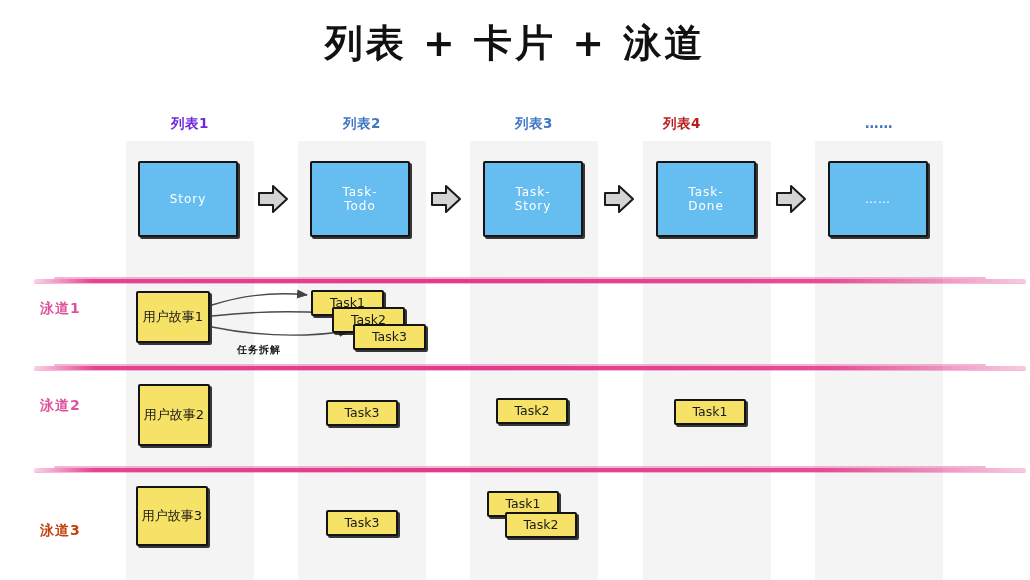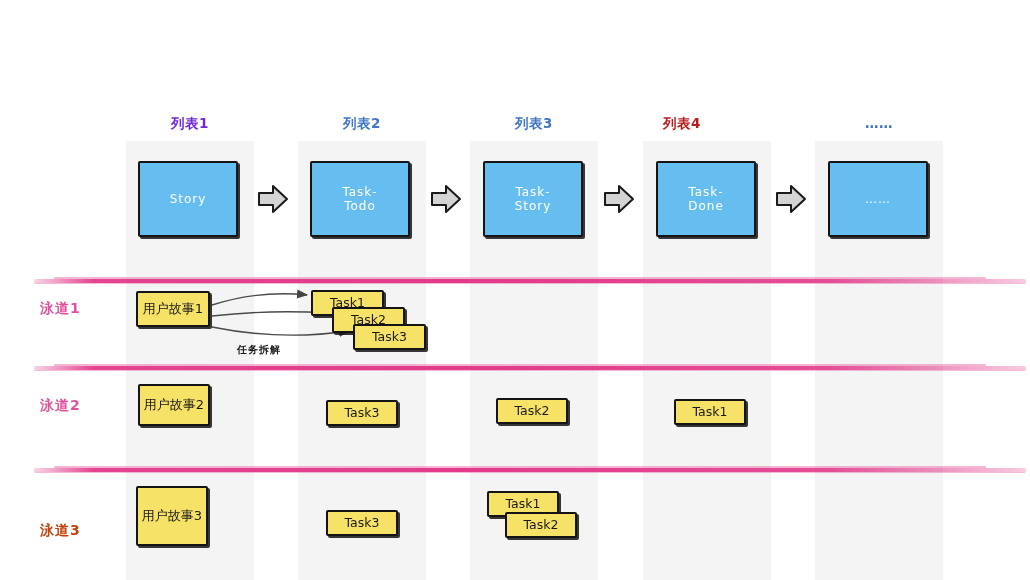--- a/index.html
+++ b/index.html
@@ -101,20 +101,21 @@
     position:absolute;
     font-size:10px;font-weight:700;color:#1a1a1a;
     letter-spacing:1px;
   }
 </style>
 </head>
 <body>
 
 <div id="board">
 
+  <div class="title">列表 + 卡片 + 泳道</div>
 
   <div id="bands">
       <div class="col-band" style="left: 126px; width: 128px; background: rgb(244, 244, 244);"></div>
       <div class="col-band" style="left: 298px; width: 128px; background: rgb(244, 244, 244);"></div>
       <div class="col-band" style="left: 470px; width: 128px; background: rgb(244, 244, 244);"></div>
       <div class="col-band" style="left: 643px; width: 128px; background: rgb(244, 244, 244);"></div>
       <div class="col-band" style="left: 815px; width: 128px; background: rgb(244, 244, 244);"></div>
     </div>
   <div id="headers">
       <div class="col-head" style="left: 126px; width: 128px; color: #6d28d9;">列表1</div>
@@ -161,27 +162,27 @@
       <svg class="flow-arrow" viewBox="0 0 34 34" style="left: 774px; top: 182px;">
         <path d="M3,11 L17,11 L17,4 L31,17 L17,30 L17,23 L3,23 Z" fill="#d4d4d4" stroke="#1a1a1a" stroke-width="2" stroke-linejoin="round"></path>
       </svg>
     </div>
 
   <div id="lanes">
       <div class="lane-rule" style="top: 279px;"></div>
       <div class="lane-rule" style="top: 366px;"></div>
       <div class="lane-rule" style="top: 468px;"></div>
       <div class="lane-label" style="top: 300px; color: rgb(224, 81, 156);">泳道1</div>
-      <div class="card yellow" style="left: 136px; top: 291px; width: 74px; height: 36px; background: rgb(246, 226, 102); color: rgb(26, 26, 26); z-index: 10;">用户故事1</div>
+      <div class="card yellow" style="left: 136px; top: 291px; width: 74px; height: 52px; background: rgb(246, 226, 102); color: rgb(26, 26, 26); z-index: 10;">用户故事1</div>
       <div class="card yellow small" style="left: 311px; top: 290px; width: 73px; height: 26px; background: rgb(246, 226, 102); color: rgb(26, 26, 26); z-index: 11;">Task1</div>
       <div class="card yellow small" style="left: 332px; top: 307px; width: 73px; height: 26px; background: rgb(246, 226, 102); color: rgb(26, 26, 26); z-index: 12;">Task2</div>
       <div class="card yellow small" style="left: 353px; top: 324px; width: 73px; height: 26px; background: rgb(246, 226, 102); color: rgb(26, 26, 26); z-index: 13;">Task3</div>
       <div class="split-label" style="left: 237px; top: 343px;">任务拆解</div>
       <div class="lane-label" style="top: 397px; color: rgb(224, 81, 156);">泳道2</div>
-      <div class="card yellow" style="left: 138px; top: 384px; width: 72px; height: 42px; background: rgb(246, 226, 102); color: rgb(26, 26, 26); z-index: 10;">用户故事2</div>
+      <div class="card yellow" style="left: 138px; top: 384px; width: 72px; height: 62px; background: rgb(246, 226, 102); color: rgb(26, 26, 26); z-index: 10;">用户故事2</div>
       <div class="card yellow small" style="left: 326px; top: 400px; width: 72px; height: 26px; background: rgb(246, 226, 102); color: rgb(26, 26, 26); z-index: 11;">Task3</div>
       <div class="card yellow small" style="left: 496px; top: 398px; width: 72px; height: 26px; background: rgb(246, 226, 102); color: rgb(26, 26, 26); z-index: 12;">Task2</div>
       <div class="card yellow small" style="left: 674px; top: 399px; width: 72px; height: 26px; background: rgb(246, 226, 102); color: rgb(26, 26, 26); z-index: 13;">Task1</div>
       <div class="lane-label" style="top: 498px; color: #c2410c; margin-top: 24px;">泳道3</div>
       <div class="card yellow" style="left: 136px; top: 486px; width: 72px; height: 60px; background: rgb(246, 226, 102); color: rgb(26, 26, 26); z-index: 10; text-align: center;">用户故事3</div>
       <div class="card yellow small" style="left: 326px; top: 510px; width: 72px; height: 26px; background: rgb(246, 226, 102); color: rgb(26, 26, 26); z-index: 11;">Task3</div>
       <div class="card yellow small" style="left: 487px; top: 491px; width: 72px; height: 26px; background: rgb(246, 226, 102); color: rgb(26, 26, 26); z-index: 12;">Task1</div>
       <div class="card yellow small" style="left: 505px; top: 512px; width: 72px; height: 26px; background: rgb(246, 226, 102); color: rgb(26, 26, 26); z-index: 13;">Task2</div>
     </div>
 

